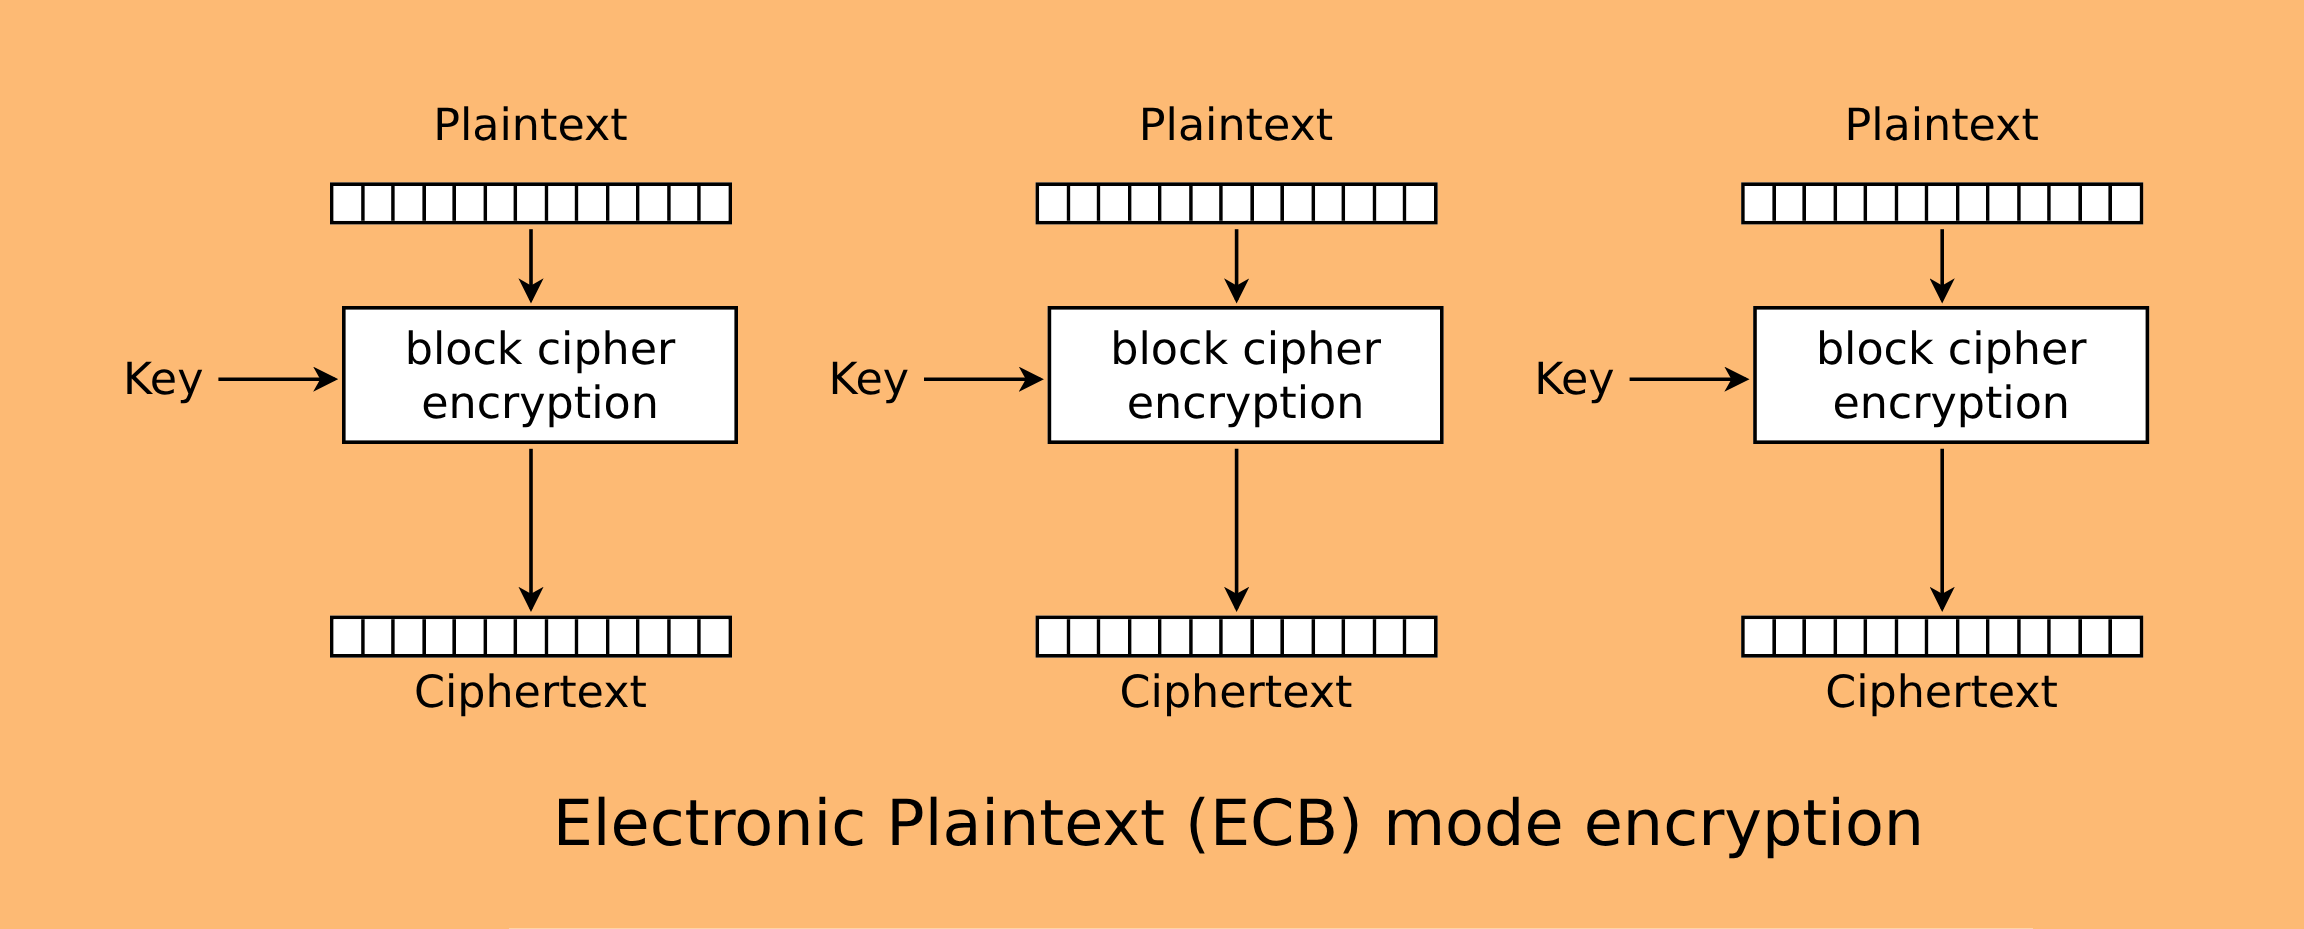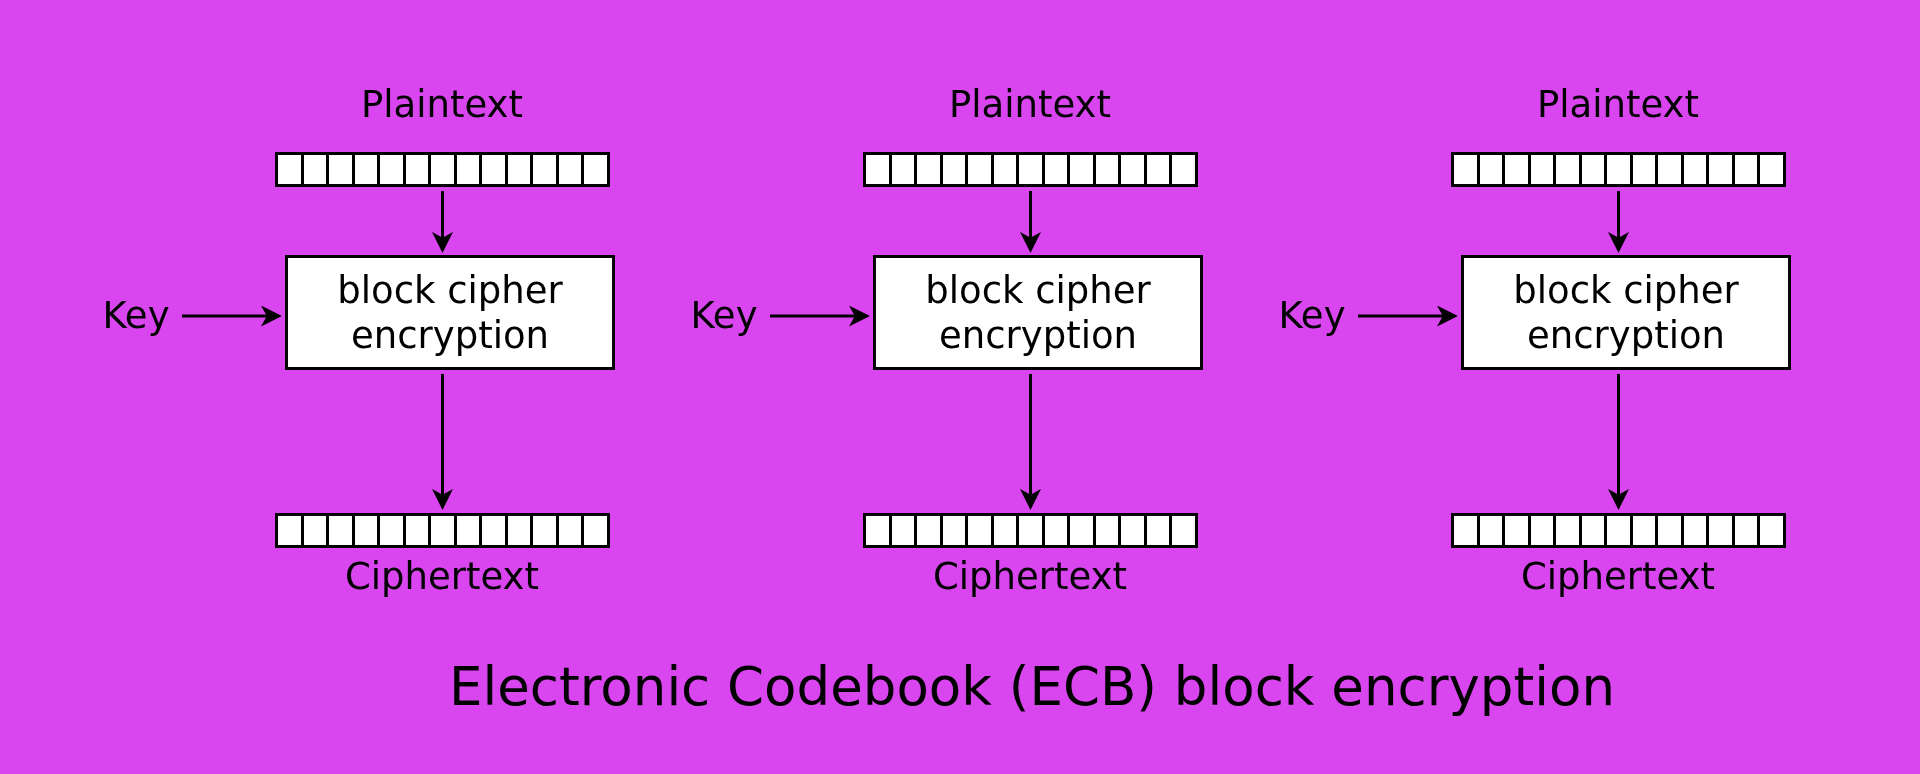--- a/index.html
+++ b/index.html
@@ -1,20 +1,20 @@
 <!DOCTYPE html>
 <html><head>
 <meta charset="utf-8">
 <style>
   html, body { margin: 0; padding: 0; background: #ffffff; }
   .canvas {
     position: relative;
     width: 1920px;
     height: 774px;
-    background: #d946ef;
+    background: #fdba74;
     color: #000000;
     font-family: "DejaVu Sans", "Liberation Sans", sans-serif;
     overflow: hidden;
   }
   .txt {
     position: absolute;
     white-space: nowrap;
     font-size: 37px;
     line-height: 42px;
     transform: translateX(-50%);
@@ -201,15 +201,15 @@
 
     <line x1="1030.5" y1="191" x2="1030.5" y2="250" stroke="#000000" stroke-width="3" marker-end="url(#ah)"></line>
     <line x1="770" y1="316" x2="867" y2="316" stroke="#000000" stroke-width="3" marker-end="url(#ah)"></line>
     <line x1="1030.5" y1="374" x2="1030.5" y2="507" stroke="#000000" stroke-width="3" marker-end="url(#ah)"></line>
 
     <line x1="1618.5" y1="191" x2="1618.5" y2="250" stroke="#000000" stroke-width="3" marker-end="url(#ah)"></line>
     <line x1="1358" y1="316" x2="1455" y2="316" stroke="#000000" stroke-width="3" marker-end="url(#ah)"></line>
     <line x1="1618.5" y1="374" x2="1618.5" y2="507" stroke="#000000" stroke-width="3" marker-end="url(#ah)"></line>
   </svg>
 
-  <div class="title">Electronic Codebook (ECB) block encryption</div>
+  <div class="title">Electronic Plaintext (ECB) mode encryption</div>
 
 </div>
 
 </body></html>

